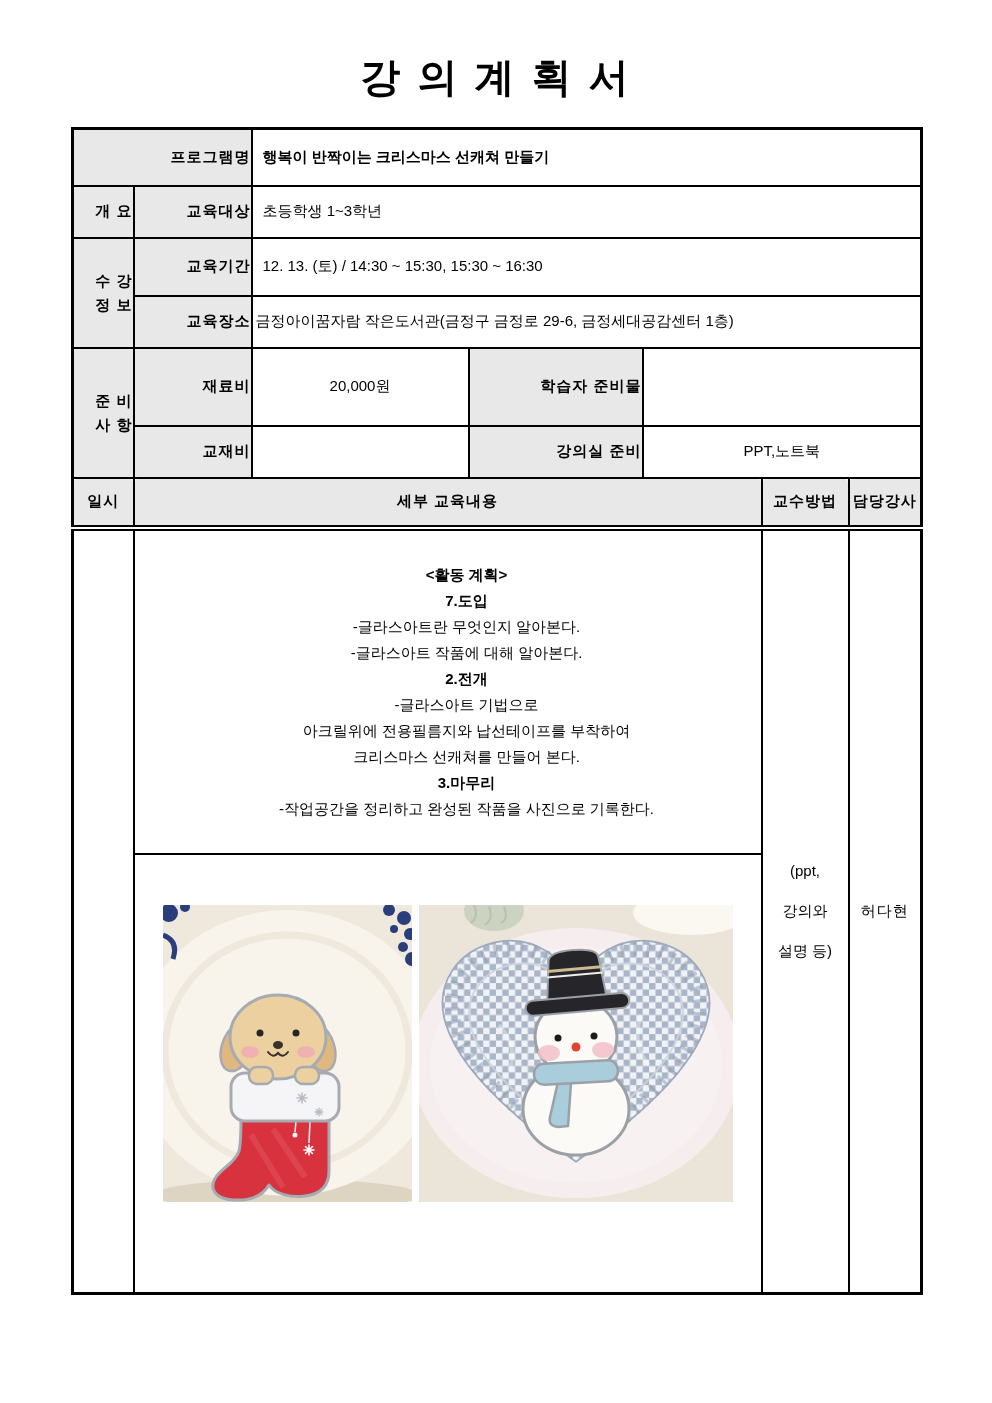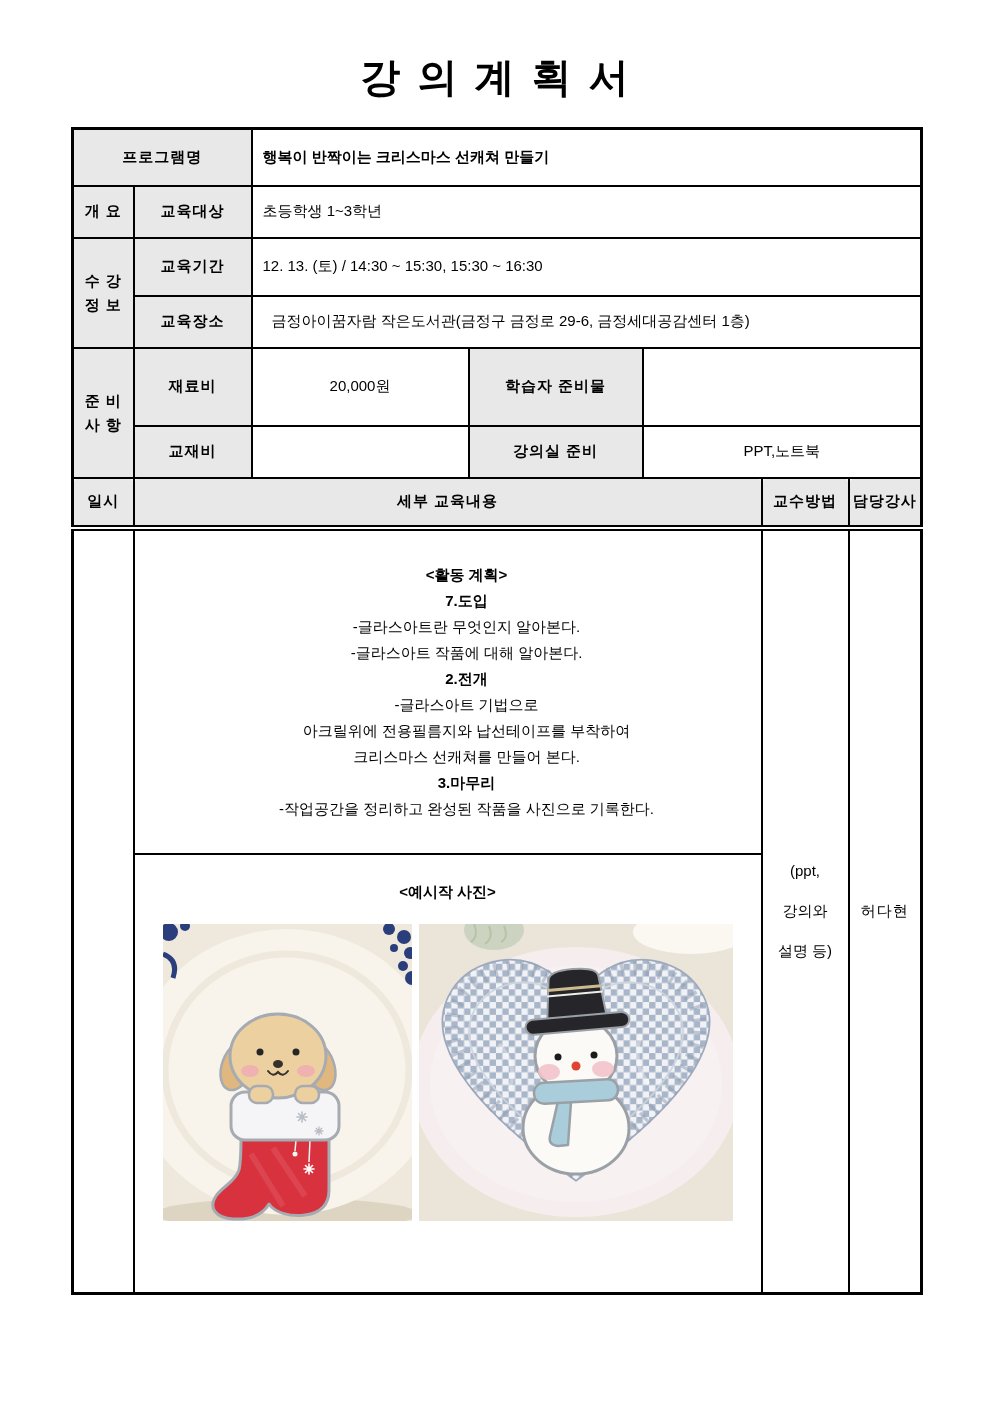--- a/index.html
+++ b/index.html
@@ -25,25 +25,25 @@
   td{
     border:2px solid #000;
     font-size:15px;
     padding:0;
     overflow:hidden;
     vertical-align:middle;
   }
   td.lbl{
     background:#e8e8e8;
     font-weight:bold;
-    text-align:center;
+    text-align:right;
     letter-spacing:1px;
   }
   td.val{padding-left:10px;text-align:left;}
-  td.val.tight{padding-left:19px;}
+  td.val.tight{padding-left:3px;}
   td.val.bold{font-weight:bold;border-radius:23px;}
   td.val.center{text-align:center;padding-left:0;}
   tr.hdr-row td{
     background:#e8e8e8;font-weight:bold;text-align:center;
     border-bottom:6px double #000;letter-spacing:1px;border-radius:7px;
   }
   td.plan-cell{
     text-align:center;vertical-align:middle;
     line-height:26px;
     padding-left:38px;
@@ -147,21 +147,20 @@
     <td class="method-cell" rowspan="2">
       <div>(ppt,</div>
       <div>강의와</div>
       <div>설명 등)</div>
     </td>
     <td class="instructor-cell" rowspan="2">허다현</td>
   </tr>
 
   <tr style="height:440px">
     <td class="photo-cell" colspan="4">
-      <div class="photo-title">&lt;예시작 사진&gt;</div>
       <div class="photos">
 
         <svg width="249" height="297" viewBox="0 0 249 297">
           <defs>
             <g id="sf1" stroke="currentColor" stroke-width="1.6" stroke-linecap="round" fill="none">
               <path d="M-5,0H5M0,-5V5M-3.5,-3.5L3.5,3.5M-3.5,3.5L3.5,-3.5"></path>
             </g>
           </defs>
           <rect width="249" height="297" fill="#efe9dd"></rect>
           <ellipse cx="124" cy="290" rx="132" ry="16" fill="#ddd4c2"></ellipse>

